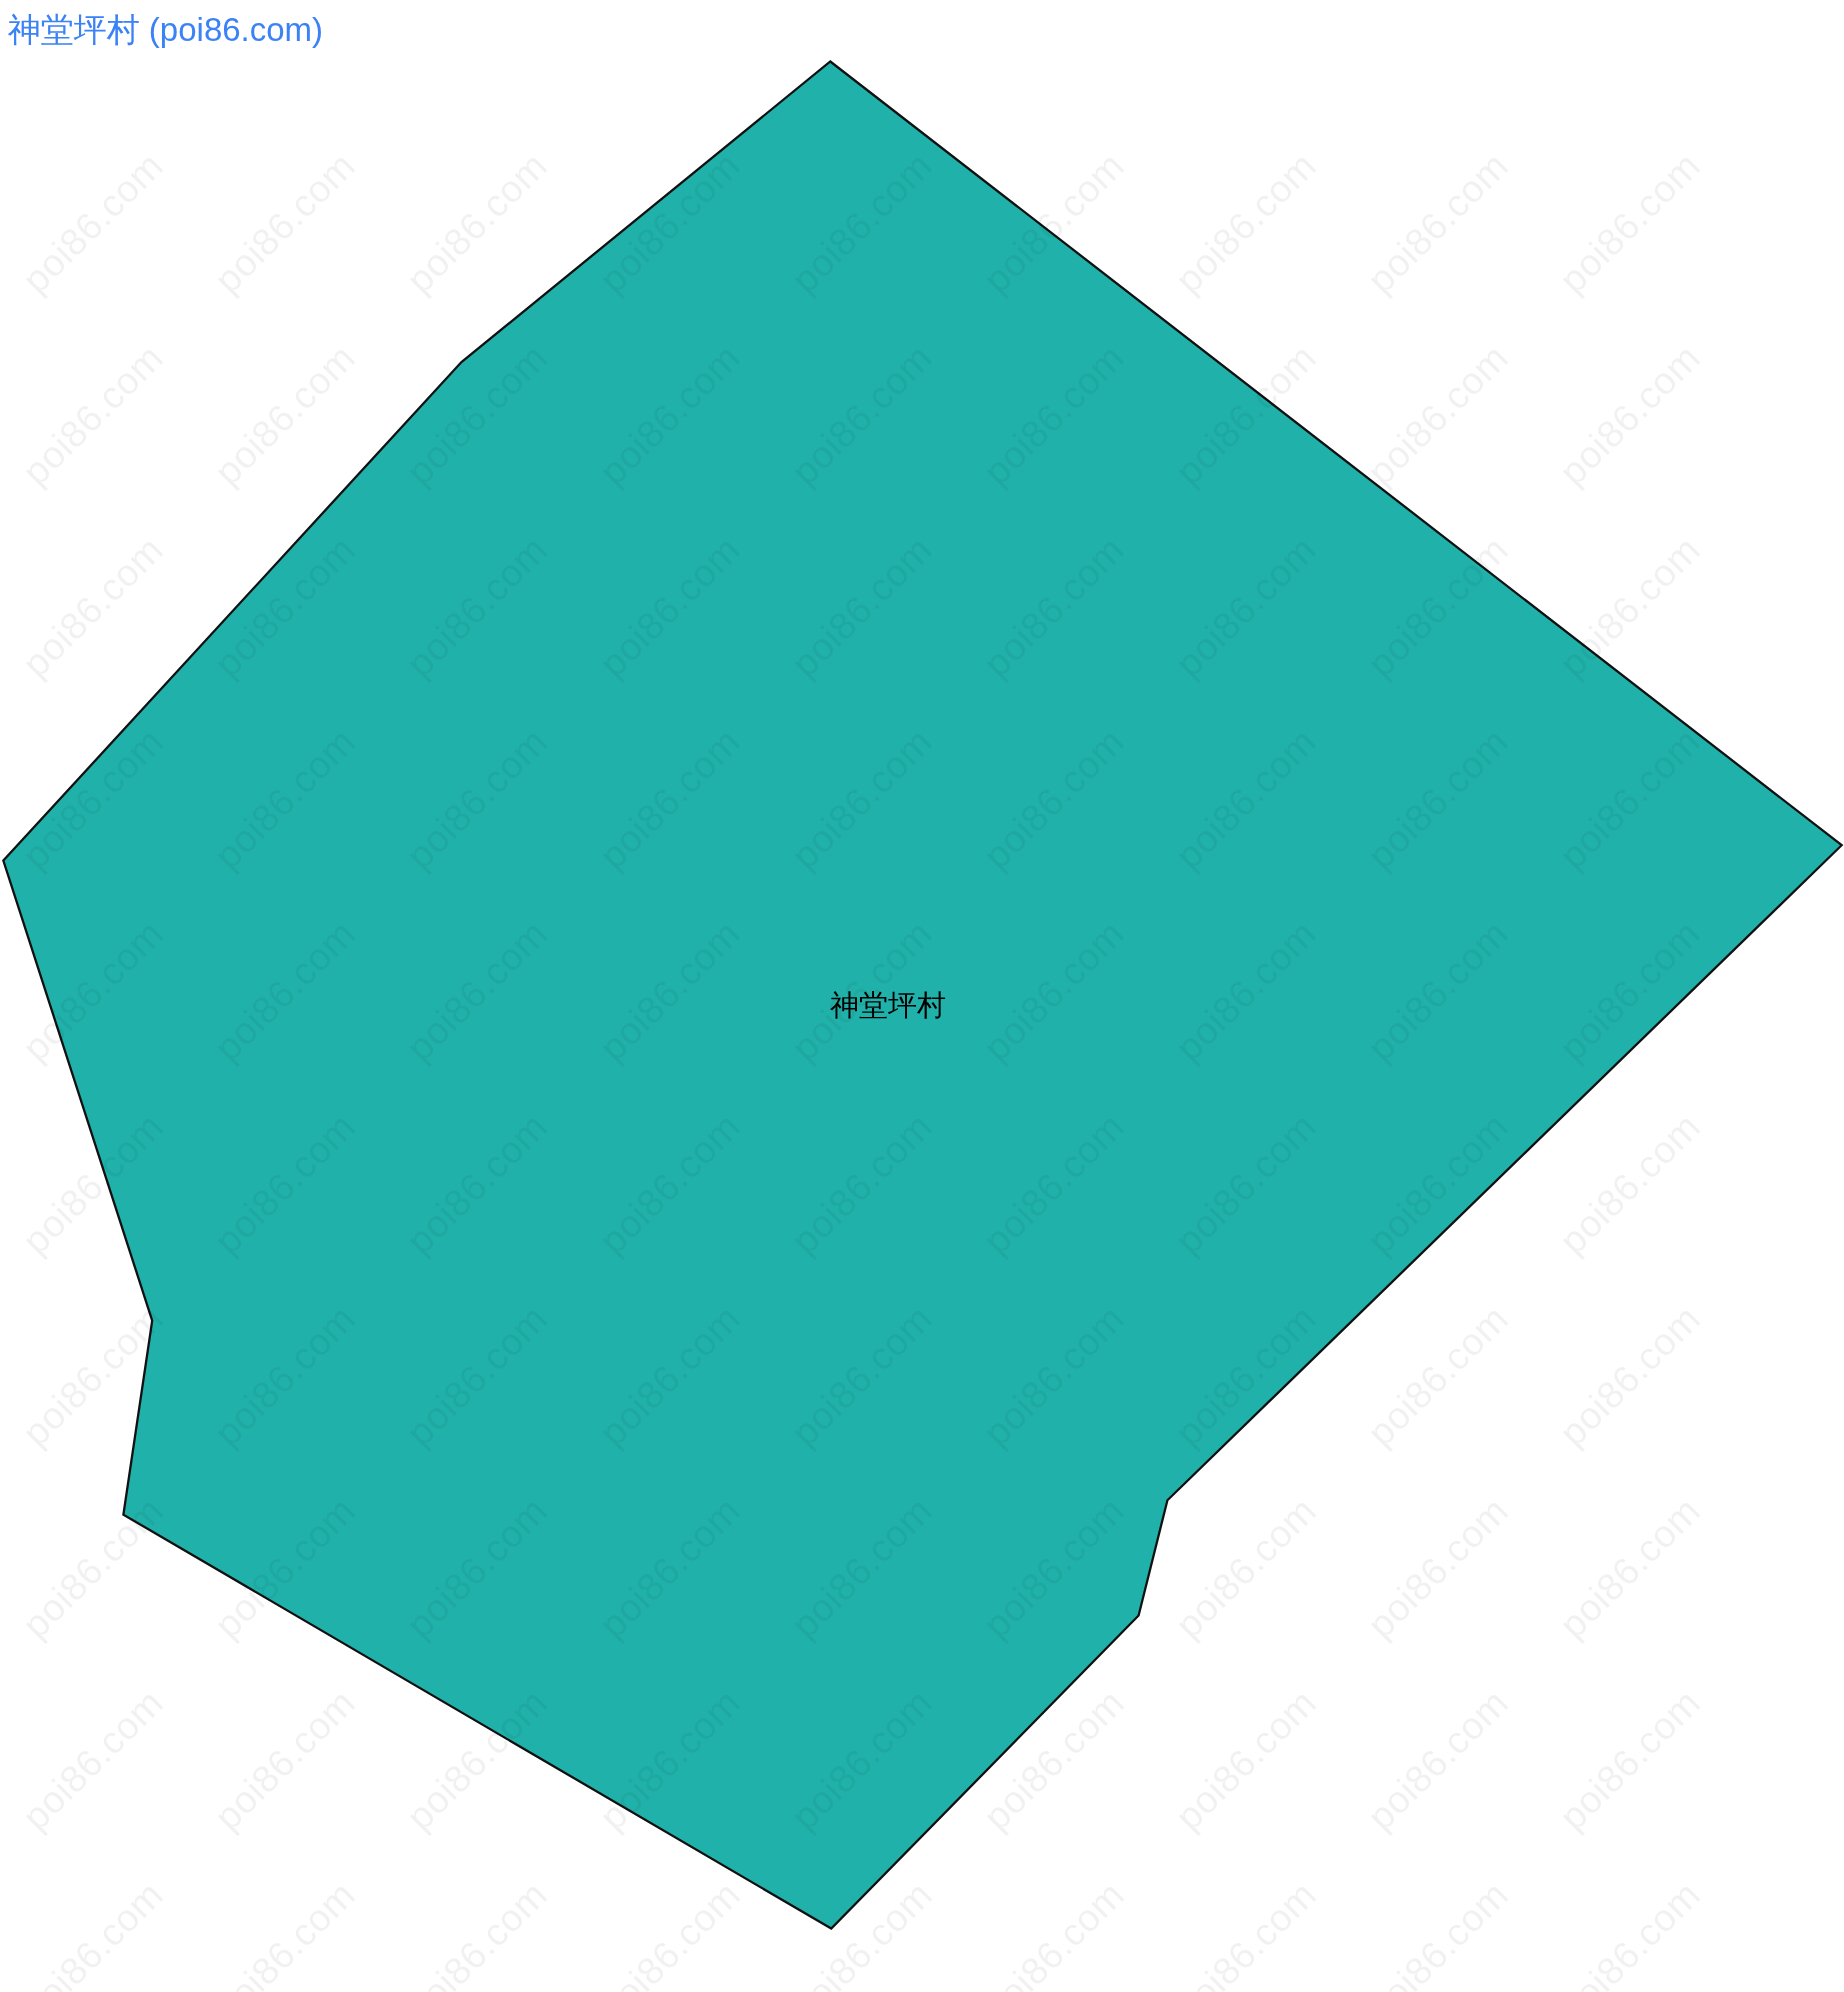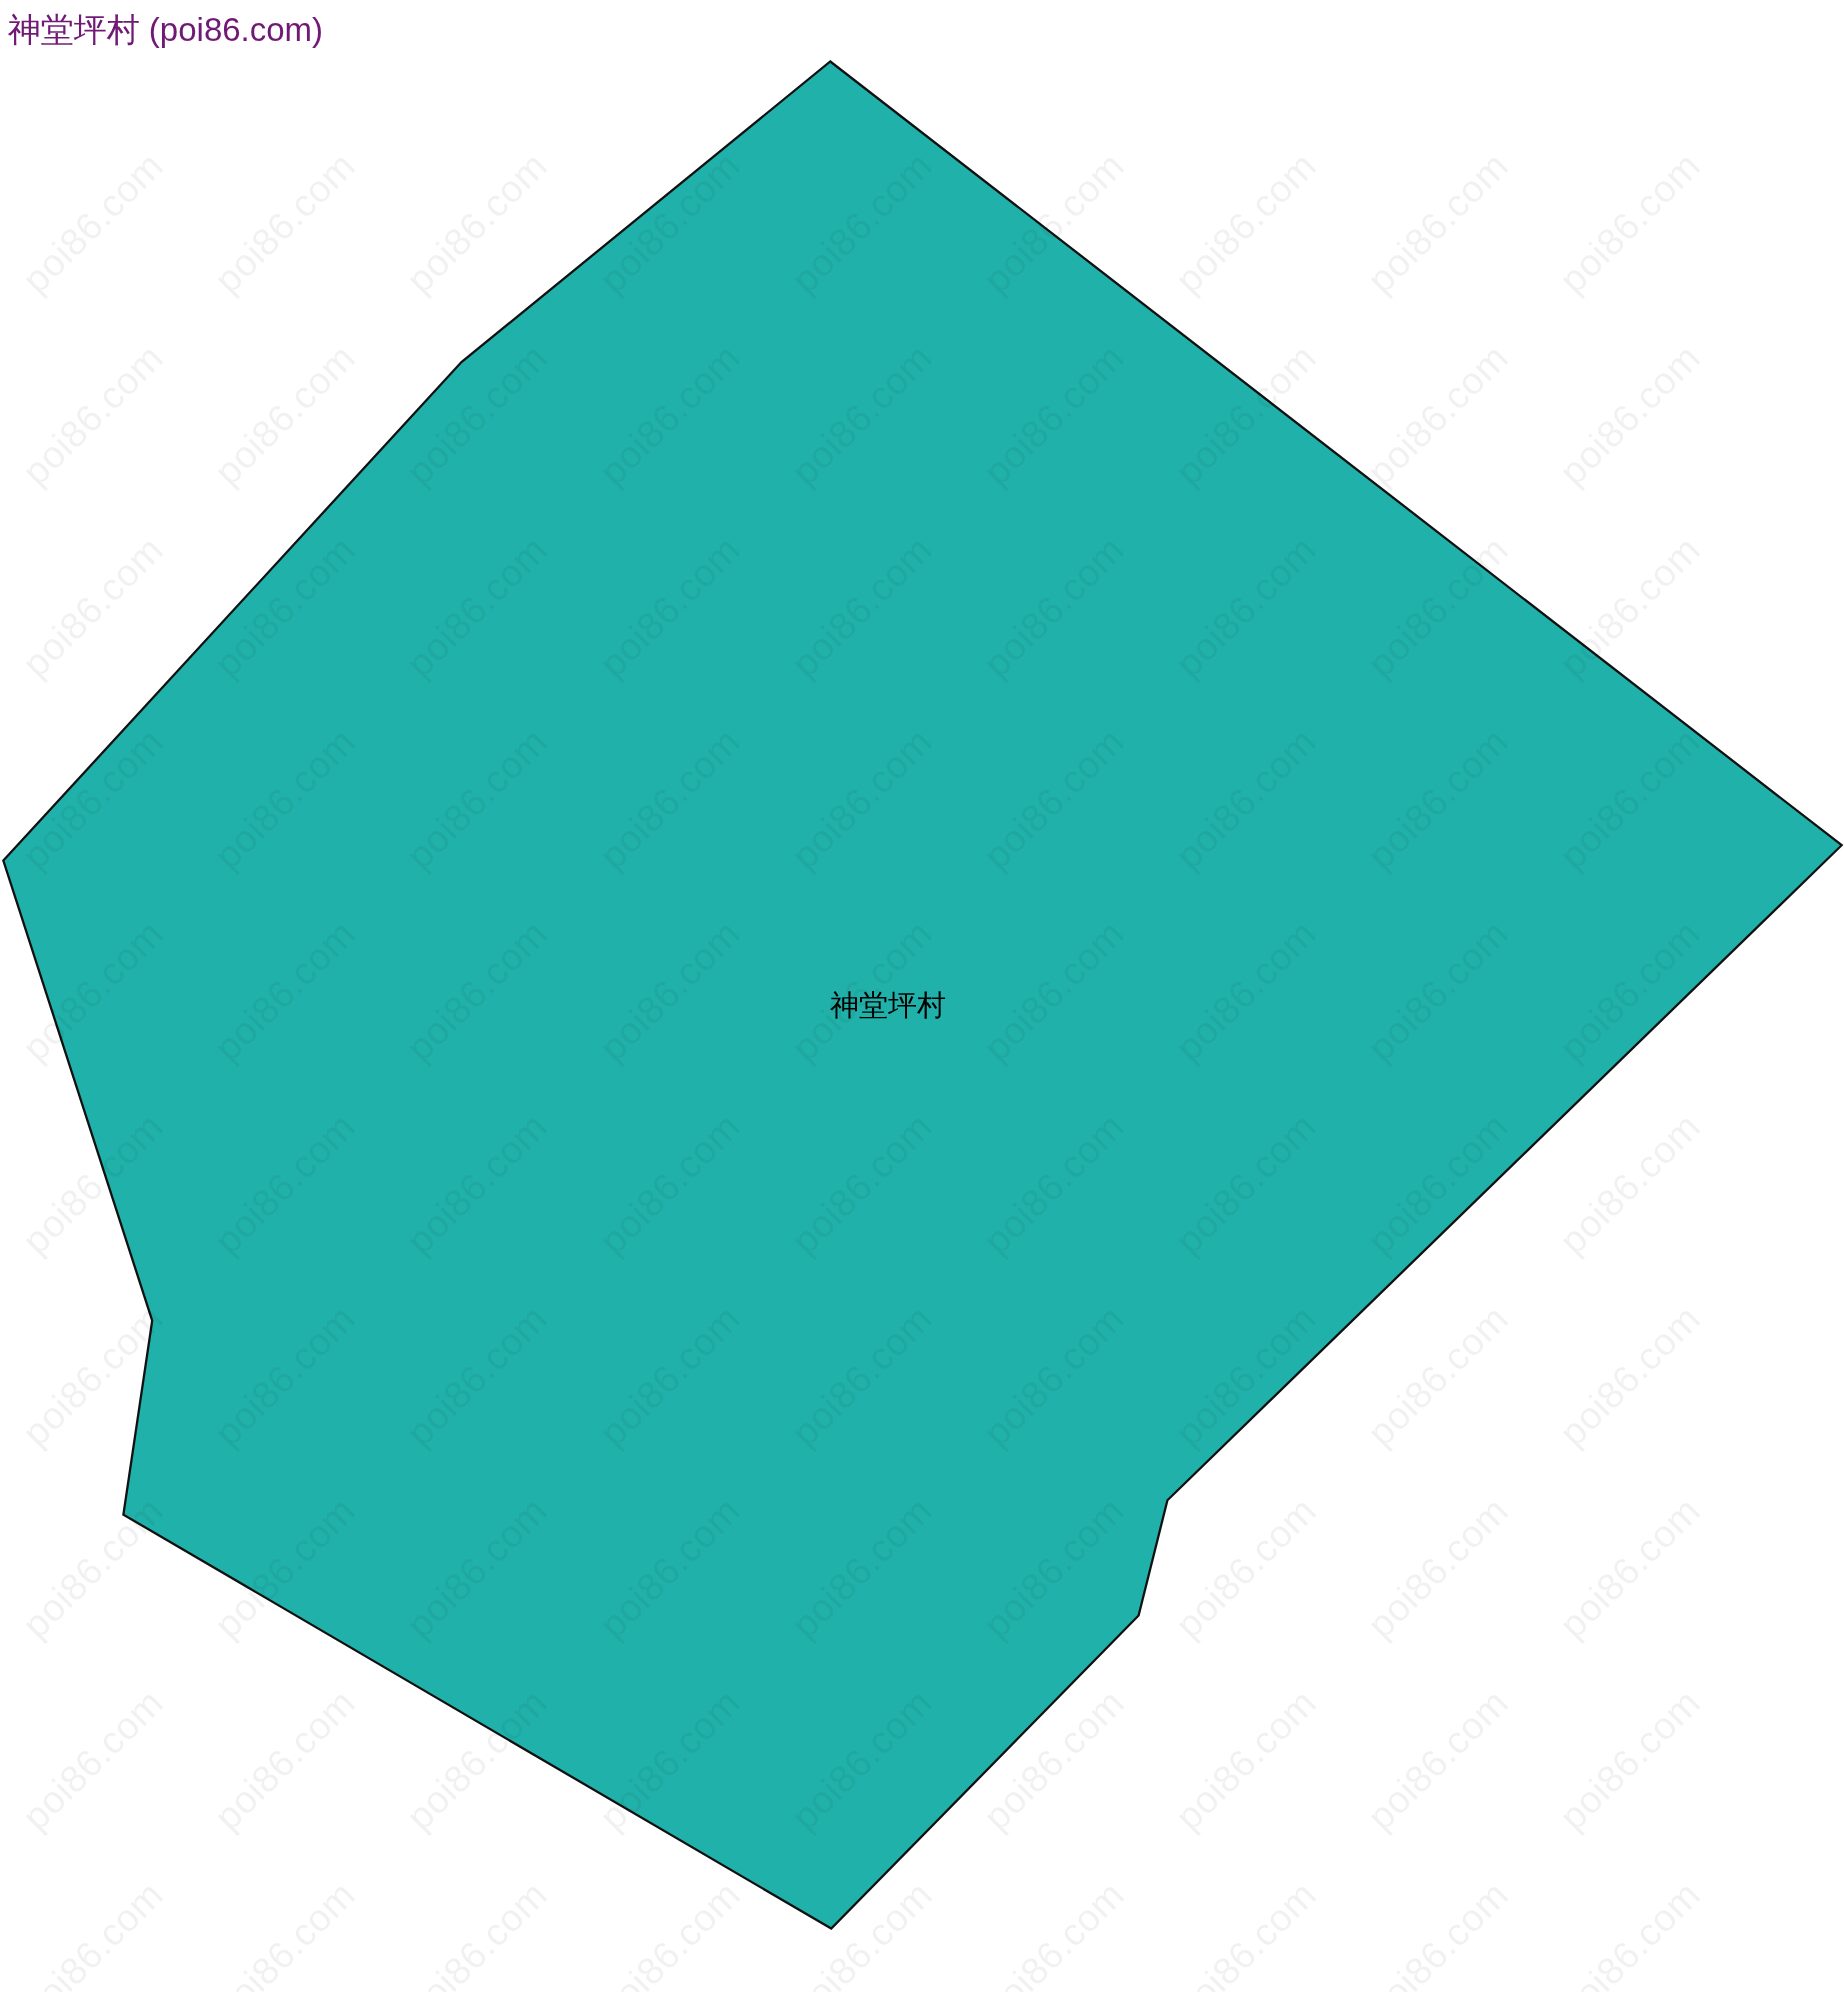--- a/index.html
+++ b/index.html
@@ -39,21 +39,21 @@
     color: rgba(0, 0, 0, 0.055);
     white-space: nowrap;
     user-select: none;
   }
   .page-title {
     position: absolute;
     left: 7.7px;
     top: 9.6px;
     font-size: 33px;
     line-height: 1.2;
-    color: #701a75;
+    color: #3b82f6;
     white-space: nowrap;
   }
   .region-label {
     position: absolute;
     left: 830px;
     top: 986px;
     font-size: 29px;
     color: #000000;
     white-space: nowrap;
   }

